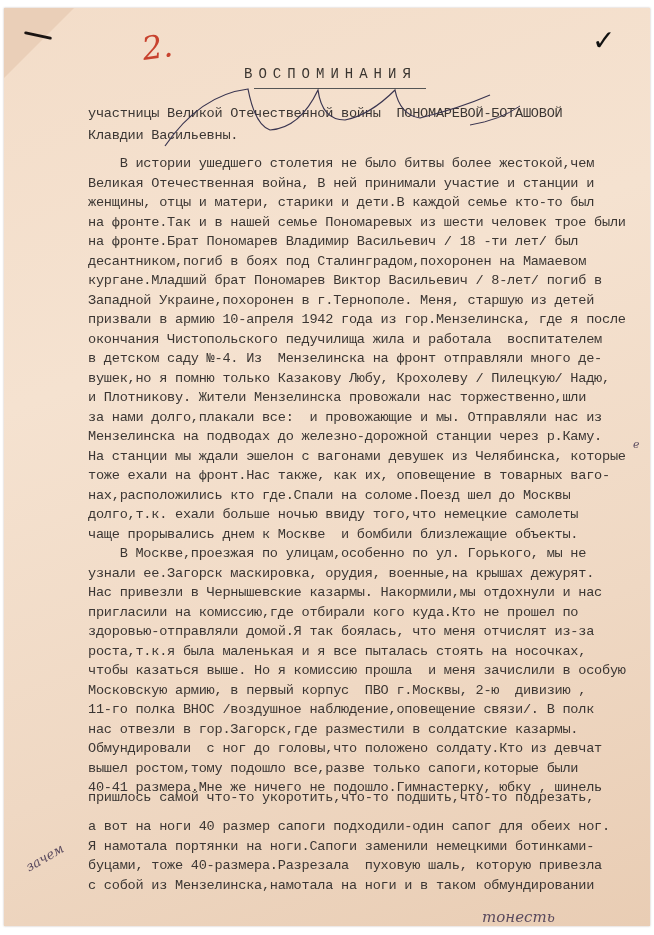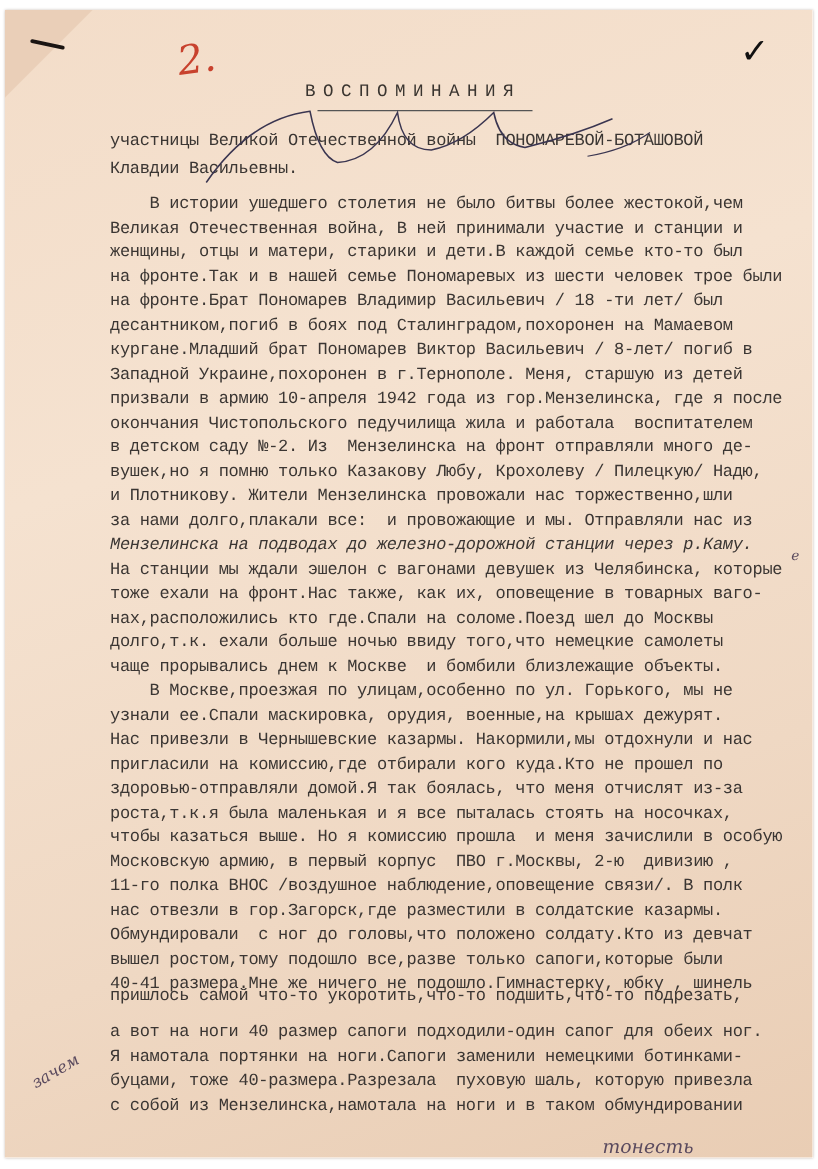--- a/index.html
+++ b/index.html
@@ -52,32 +52,32 @@
     <div class="line" style="left: 88px; top: 156px;">    В истории ушедшего столетия не было битвы более жестокой,чем</div>
     <div class="line" style="left: 88px; top: 175.5px;">Великая Отечественная война, В ней принимали участие и станции и</div>
     <div class="line" style="left: 88px; top: 195px;">женщины, отцы и матери, старики и дети.В каждой семье кто-то был</div>
     <div class="line" style="left: 88px; top: 214.5px;">на фронте.Так и в нашей семье Пономаревых из шести человек трое были</div>
     <div class="line" style="left: 88px; top: 234px;">на фронте.Брат Пономарев Владимир Васильевич / 18 -ти лет/ был</div>
     <div class="line" style="left: 88px; top: 253.5px;">десантником,погиб в боях под Сталинградом,похоронен на Мамаевом</div>
     <div class="line" style="left: 88px; top: 273px;">кургане.Младший брат Пономарев Виктор Васильевич / 8-лет/ погиб в</div>
     <div class="line" style="left: 88px; top: 292.5px;">Западной Украине,похоронен в г.Тернополе. Меня, старшую из детей</div>
     <div class="line" style="left: 88px; top: 312px;">призвали в армию 10-апреля 1942 года из гор.Мензелинска, где я после</div>
     <div class="line" style="left: 88px; top: 331.5px;">окончания Чистопольского педучилища жила и работала  воспитателем</div>
-    <div class="line" style="left: 88px; top: 351px;">в детском саду №-2. Из  Мензелинска на фронт отправляли много де-</div>
+    <div class="line" style="left: 88px; top: 351px;">в детском саду №-4. Из  Мензелинска на фронт отправляли много де-</div>
     <div class="line" style="left: 88px; top: 370.5px;">вушек,но я помню только Казакову Любу, Крохолеву / Пилецкую/ Надю,</div>
     <div class="line" style="left: 88px; top: 390px;">и Плотникову. Жители Мензелинска провожали нас торжественно,шли</div>
     <div class="line" style="left: 88px; top: 409.5px;">за нами долго,плакали все:  и провожающие и мы. Отправляли нас из</div>
-    <div class="line" style="left: 88px; top: 429px; font-style: italic;">Мензелинска на подводах до железно-дорожной станции через р.Каму.</div>
+    <div class="line" style="left: 88px; top: 429px;">Мензелинска на подводах до железно-дорожной станции через р.Каму.</div>
     <div class="line" style="left: 88px; top: 448.5px;">На станции мы ждали эшелон с вагонами девушек из Челябинска, которые</div>
     <div class="line" style="left: 88px; top: 468px;">тоже ехали на фронт.Нас также, как их, оповещение в товарных ваго-</div>
     <div class="line" style="left: 88px; top: 487.5px;">нах,расположились кто где.Спали на соломе.Поезд шел до Москвы</div>
     <div class="line" style="left: 88px; top: 507px;">долго,т.к. ехали больше ночью ввиду того,что немецкие самолеты</div>
     <div class="line" style="left: 88px; top: 526.5px;">чаще прорывались днем к Москве  и бомбили близлежащие объекты.</div>
     <div class="line" style="left: 88px; top: 546px;">    В Москве,проезжая по улицам,особенно по ул. Горького, мы не</div>
-    <div class="line" style="left: 88px; top: 565.5px;">узнали ее.Спали маскировка, орудия, военные,на крышах дежурят.</div>
+    <div class="line" style="left: 88px; top: 565.5px;">узнали ее.Загорск маскировка, орудия, военные,на крышах дежурят.</div>
     <div class="line" style="left: 88px; top: 585px;">Нас привезли в Чернышевские казармы. Накормили,мы отдохнули и нас</div>
     <div class="line" style="left: 88px; top: 604.5px;">пригласили на комиссию,где отбирали кого куда.Кто не прошел по</div>
     <div class="line" style="left: 88px; top: 624px;">здоровью-отправляли домой.Я так боялась, что меня отчислят из-за</div>
     <div class="line" style="left: 88px; top: 643.5px;">роста,т.к.я была маленькая и я все пыталась стоять на носочках,</div>
     <div class="line" style="left: 88px; top: 663px;">чтобы казаться выше. Но я комиссию прошла  и меня зачислили в особую</div>
     <div class="line" style="left: 88px; top: 682.5px;">Московскую армию, в первый корпус  ПВО г.Москвы, 2-ю  дивизию ,</div>
     <div class="line" style="left: 88px; top: 702px;">11-го полка ВНОС /воздушное наблюдение,оповещение связи/. В полк</div>
     <div class="line" style="left: 88px; top: 721.5px;">нас отвезли в гор.Загорск,где разместили в солдатские казармы.</div>
     <div class="line" style="left: 88px; top: 741px;">Обмундировали  с ног до головы,что положено солдату.Кто из девчат</div>
     <div class="line" style="left: 88px; top: 760.5px;">вышел ростом,тому подошло все,разве только сапоги,которые были</div>

